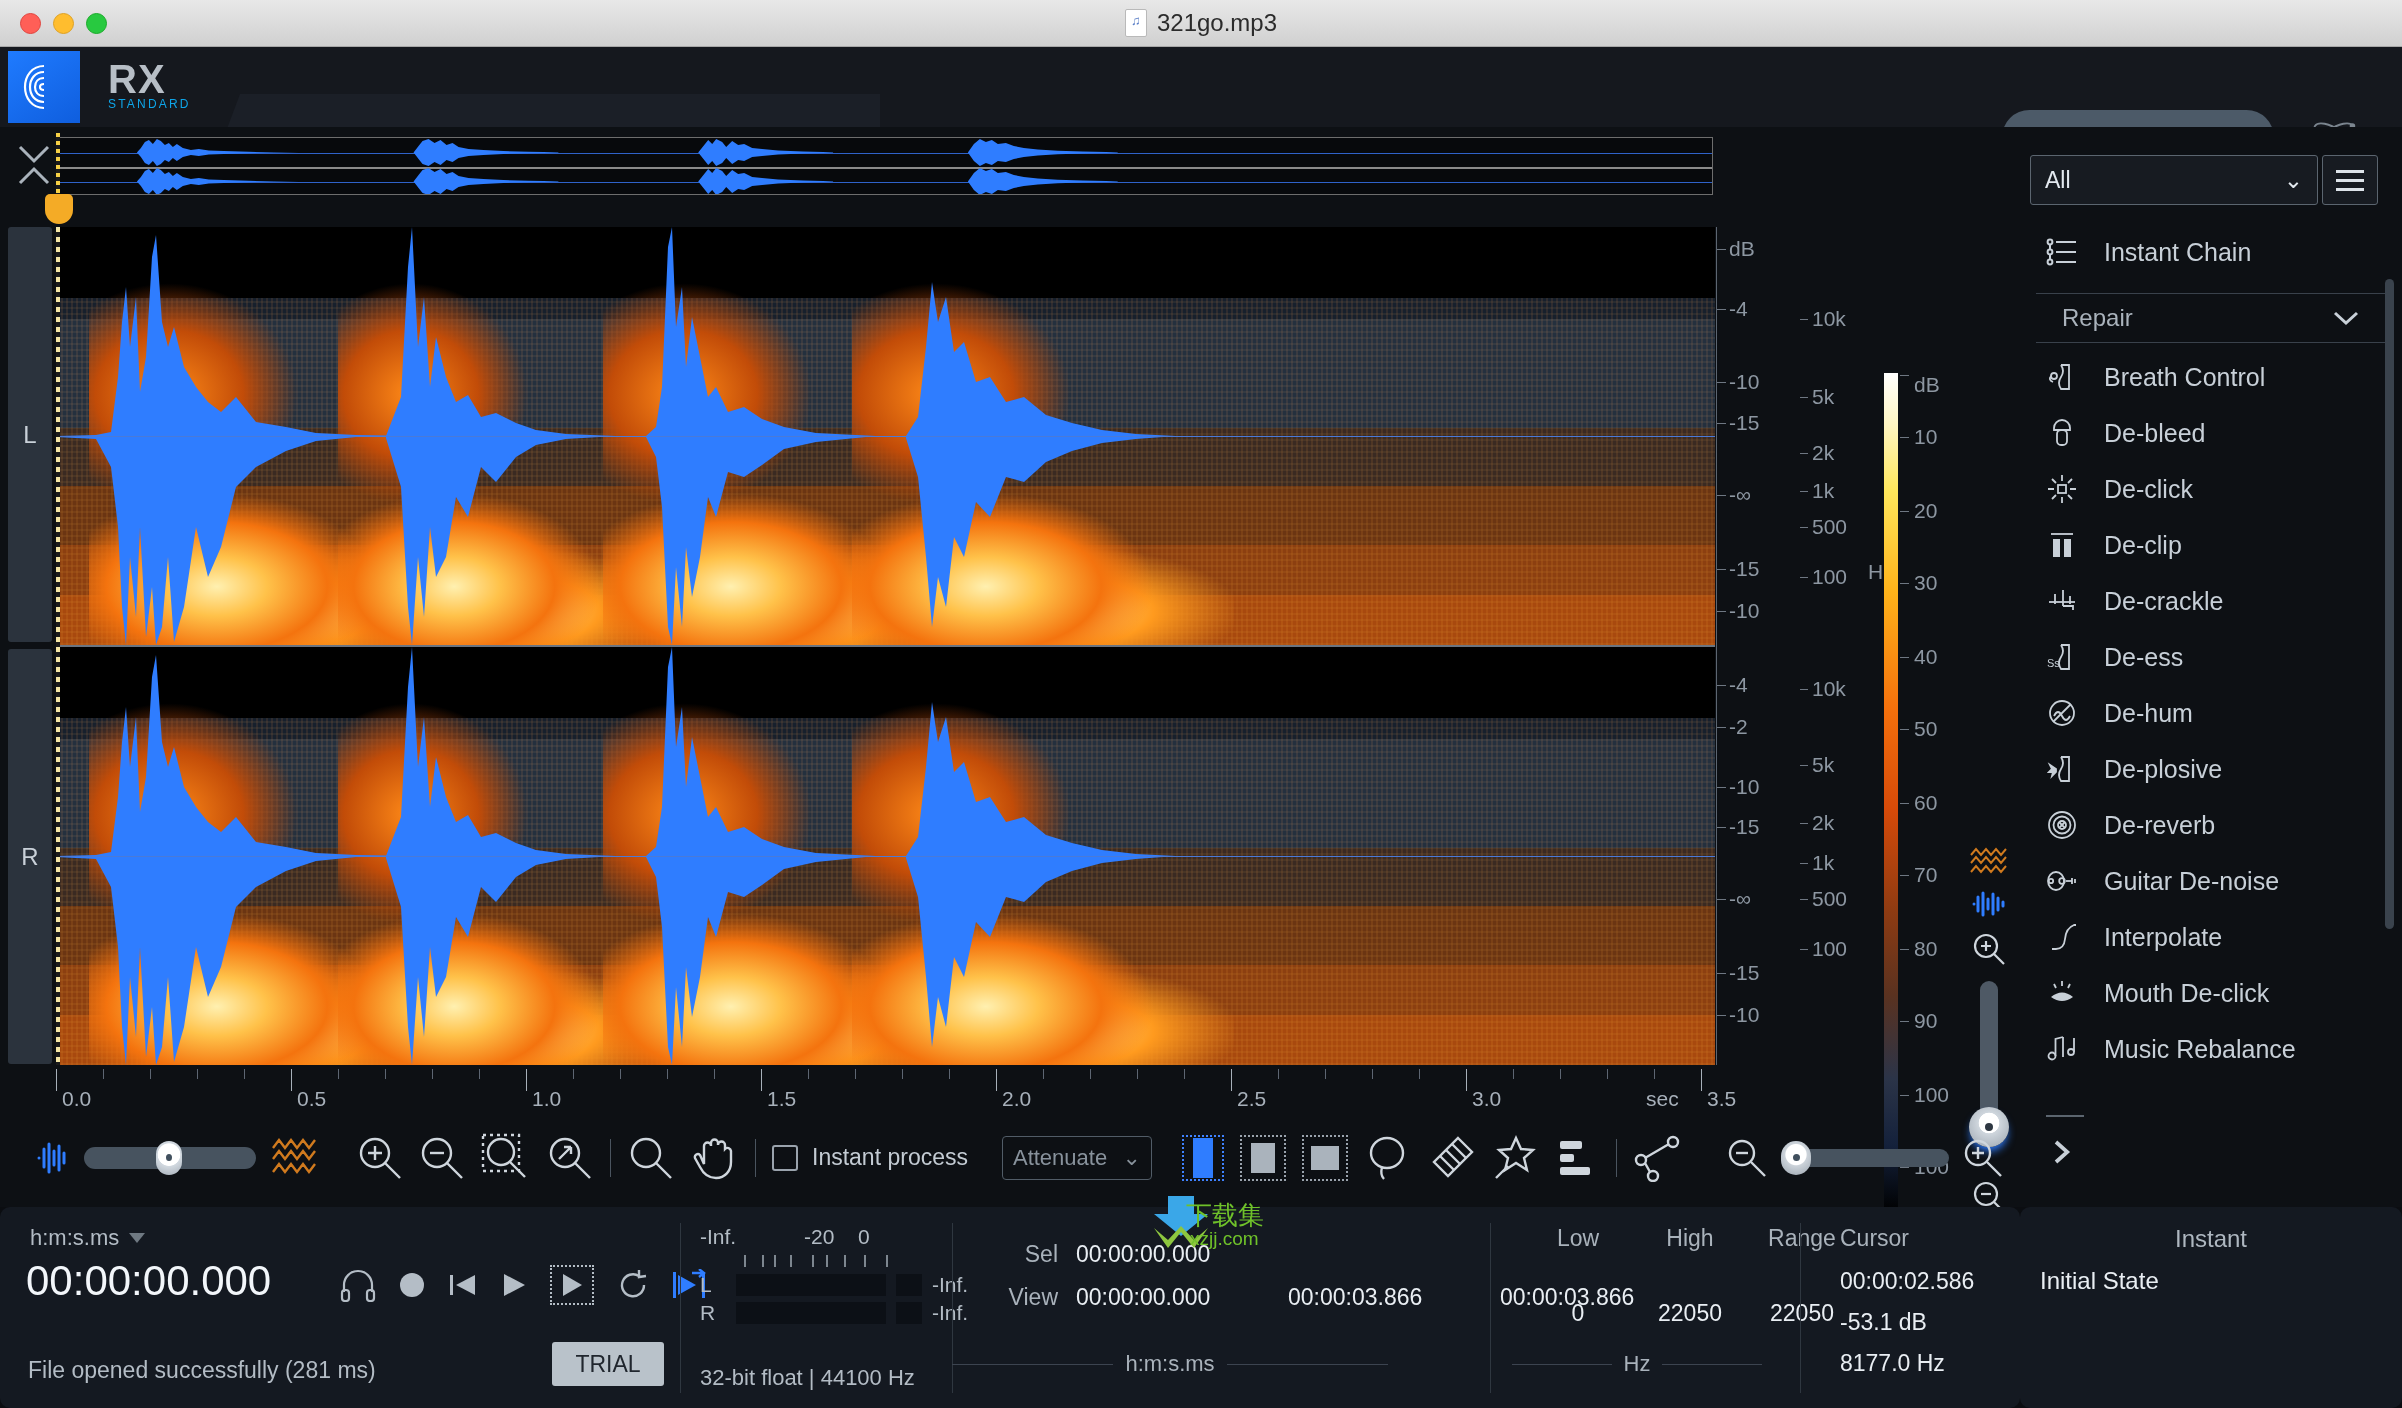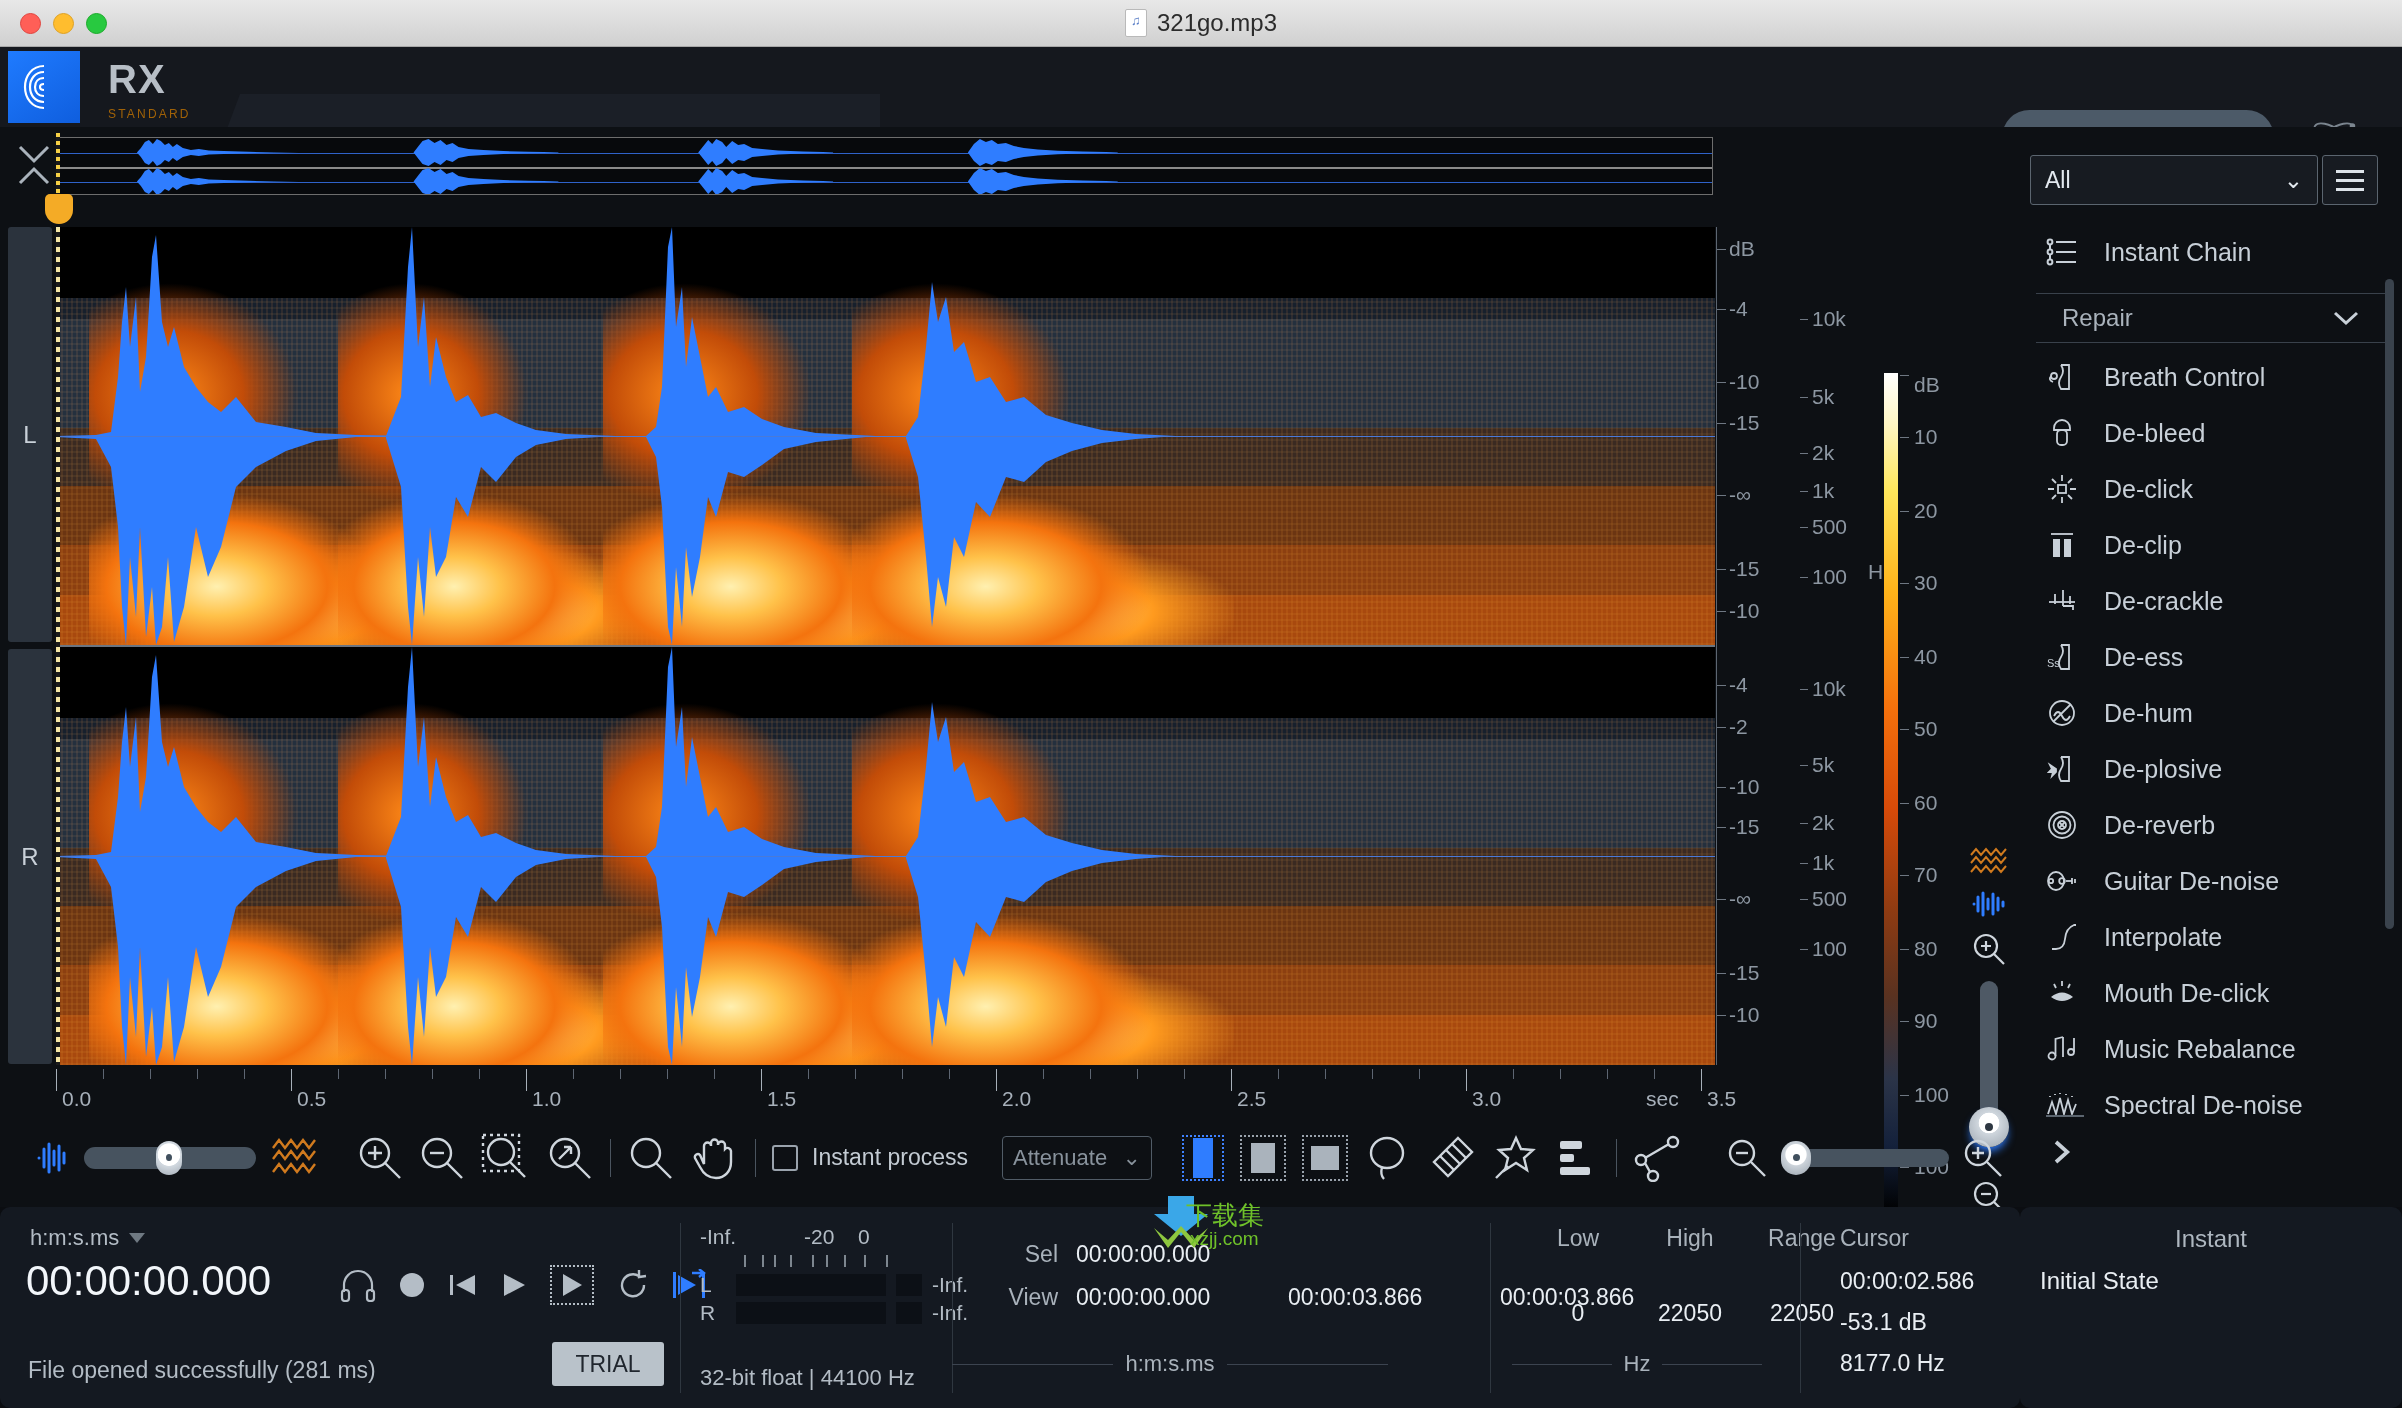--- a/index.html
+++ b/index.html
@@ -26,21 +26,21 @@
   
   .rx-header{ position:absolute; left:0; top:47px; width:2402px; height:80px;
     background:#15181e; }
   .rx-logo-box{ position:absolute; left:8px; top:4px; width:72px; height:72px;
     background:linear-gradient(145deg,#1f7bff,#0f5ede); display:flex;
     align-items:center; justify-content:center; }
   .rx-logo-box svg{ width:50px; height:50px; }
   .rx-word{ position:absolute; left:108px; top:14px; color:#9aa3ad; }
   .rx-word .rx{ font-size:40px; font-weight:bold; letter-spacing:1px; line-height:36px;
     color:#b7bec6;}
-  .rx-word .std{ font-size:12px; letter-spacing:2.2px; color:#a16207; margin-top:10px;}
+  .rx-word .std{ font-size:12px; letter-spacing:2.2px; color:#0ea5e9; margin-top:0;}
   .tab{ position:absolute; left:210px; top:47px; width:670px; height:80px;
     background:#1b1f27; clip-path:polygon(30px 0,100% 0,100% 100%,0 100%); }
   .tab-inner{ position:absolute; left:230px; top:80px; display:flex;
     align-items:center; gap:16px; }
   .tab-x{ color:#8b949e; font-size:27px; line-height:1; cursor:pointer;}
   .tab-name{ color:#3a6bdd; font-size:26px; }
   .repair-assistant{ position:absolute; right:128px; top:63px; width:272px; height:55px;
     background:#4c5a68; border-radius:28px; color:#e8edf2; font-size:23px;
     display:flex; align-items:center; justify-content:center; }
   .ra-icon{ position:absolute; right:40px; top:68px; width:56px; height:48px; }
@@ -868,29 +868,20 @@
           <circle cx="5" cy="22" r="3.5"></circle>
             <path d="M8.5 22V5 L16 3"></path>
           <circle cx="24" cy="18" r="3"></circle>
             <path d="M27 18V4"></path>
             <path d="M16 3v20"></path>
         </svg>
       </span>
       <span class="ml">Music Rebalance</span>
     </div>
 
-    <div class="mrow">
-      <span class="mi">
-        <svg width="32" height="26" viewBox="0 0 32 26" fill="none" stroke="#c8d0d8" stroke-width="1.8">
-          <path d="M2 22 L6 10 L10 22 L14 6 L18 22 L22 8 L26 22 L30 12"></path>
-          <path d="M4 4v1M9 2v1M14 1v1M20 2v1M26 4v1"></path>
-        </svg>
-      </span>
-      <span class="ml">Spectral De-noise</span>
-    </div>
   </div>
 
   <div class="rp-scroll"></div>
   <div class="rp-sep"></div>
   <svg class="rp-more" viewBox="0 0 24 24" width="30" height="30" fill="none" stroke="#c8d0d8" stroke-width="3">
       <path d="M8 4 L17 12 L8 20"></path>
     </svg>
 </div>
 
 <div class="status">

